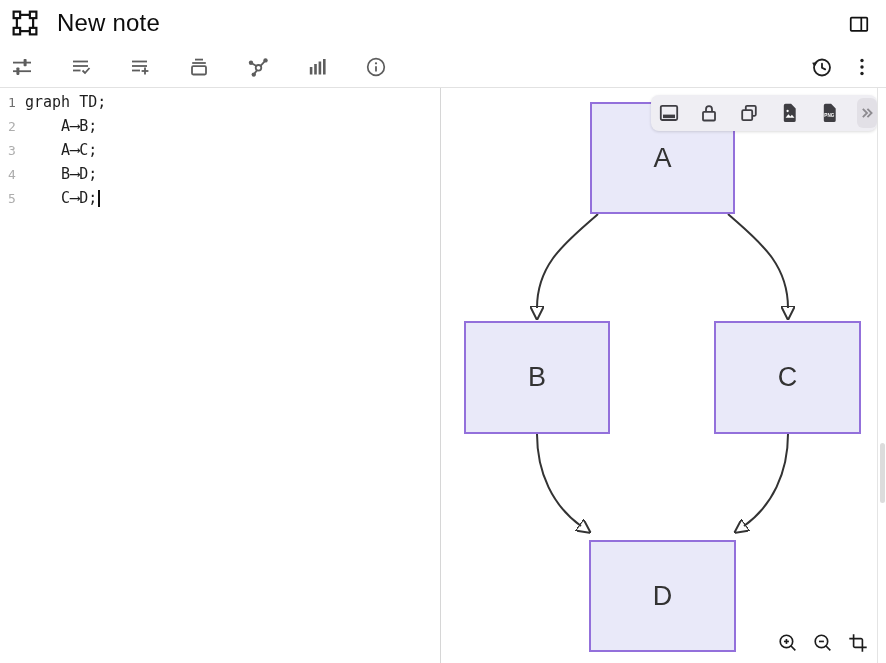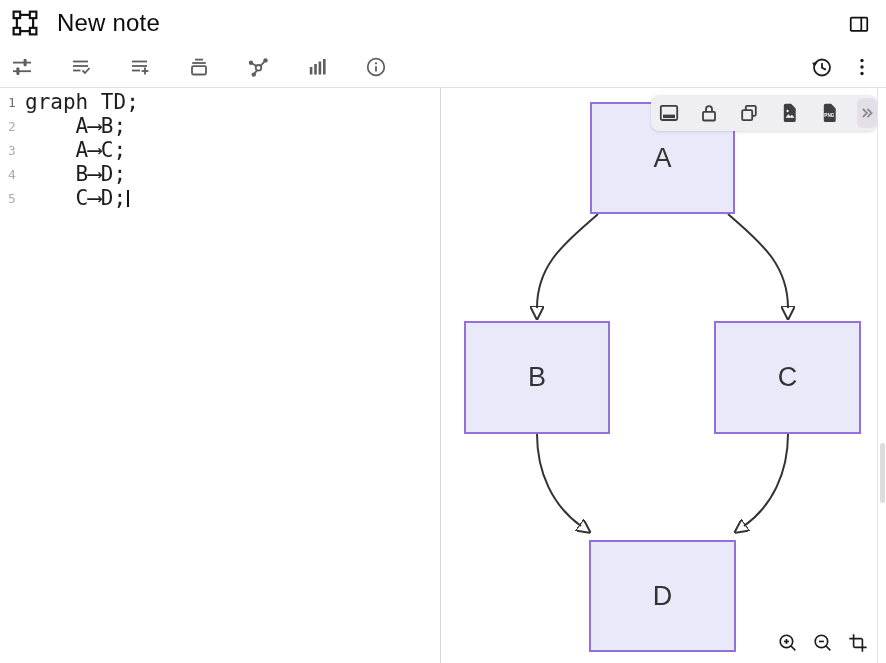--- a/index.html
+++ b/index.html
@@ -25,21 +25,21 @@
               background:none; border:none; cursor:pointer; padding:0; }
 
   
   .editor-pane { position:absolute; left:0; top:88px; bottom:0; width:441px;
                  background:#fff; border-right:1px solid #d6d6d6; padding-top:2px; }
   .code-line { display:flex; height:24px; align-items:center; }
   .line-num { width:14px; margin-left:8px; font-family:"DejaVu Sans Mono", monospace;
               font-size:13px; color:#adadad; }
   .code-line.first .line-num { color:#6f6f6f; }
   .code-text { margin-left:3px; font-family:"DejaVu Sans Mono", monospace;
-               font-size:21px; color:#1d1d1d; white-space:pre; }
+               font-size:15px; color:#1d1d1d; white-space:pre; }
   .caret { display:inline-block; width:1.5px; height:17px; background:#111;
            vertical-align:middle; margin-left:1px; }
 
   .preview-pane { position:absolute; left:441px; top:88px; right:0; bottom:0; background:#fff; }
   .edges { position:absolute; left:0; top:0; }
   .edges path { stroke:var(--edge,#333); stroke-width:2; fill:none; }
 
   .node { position:absolute; background:var(--node-fill,#e9e9f9);
           border:2px solid var(--node-border,#9370db);
           display:flex; align-items:center; justify-content:center;

